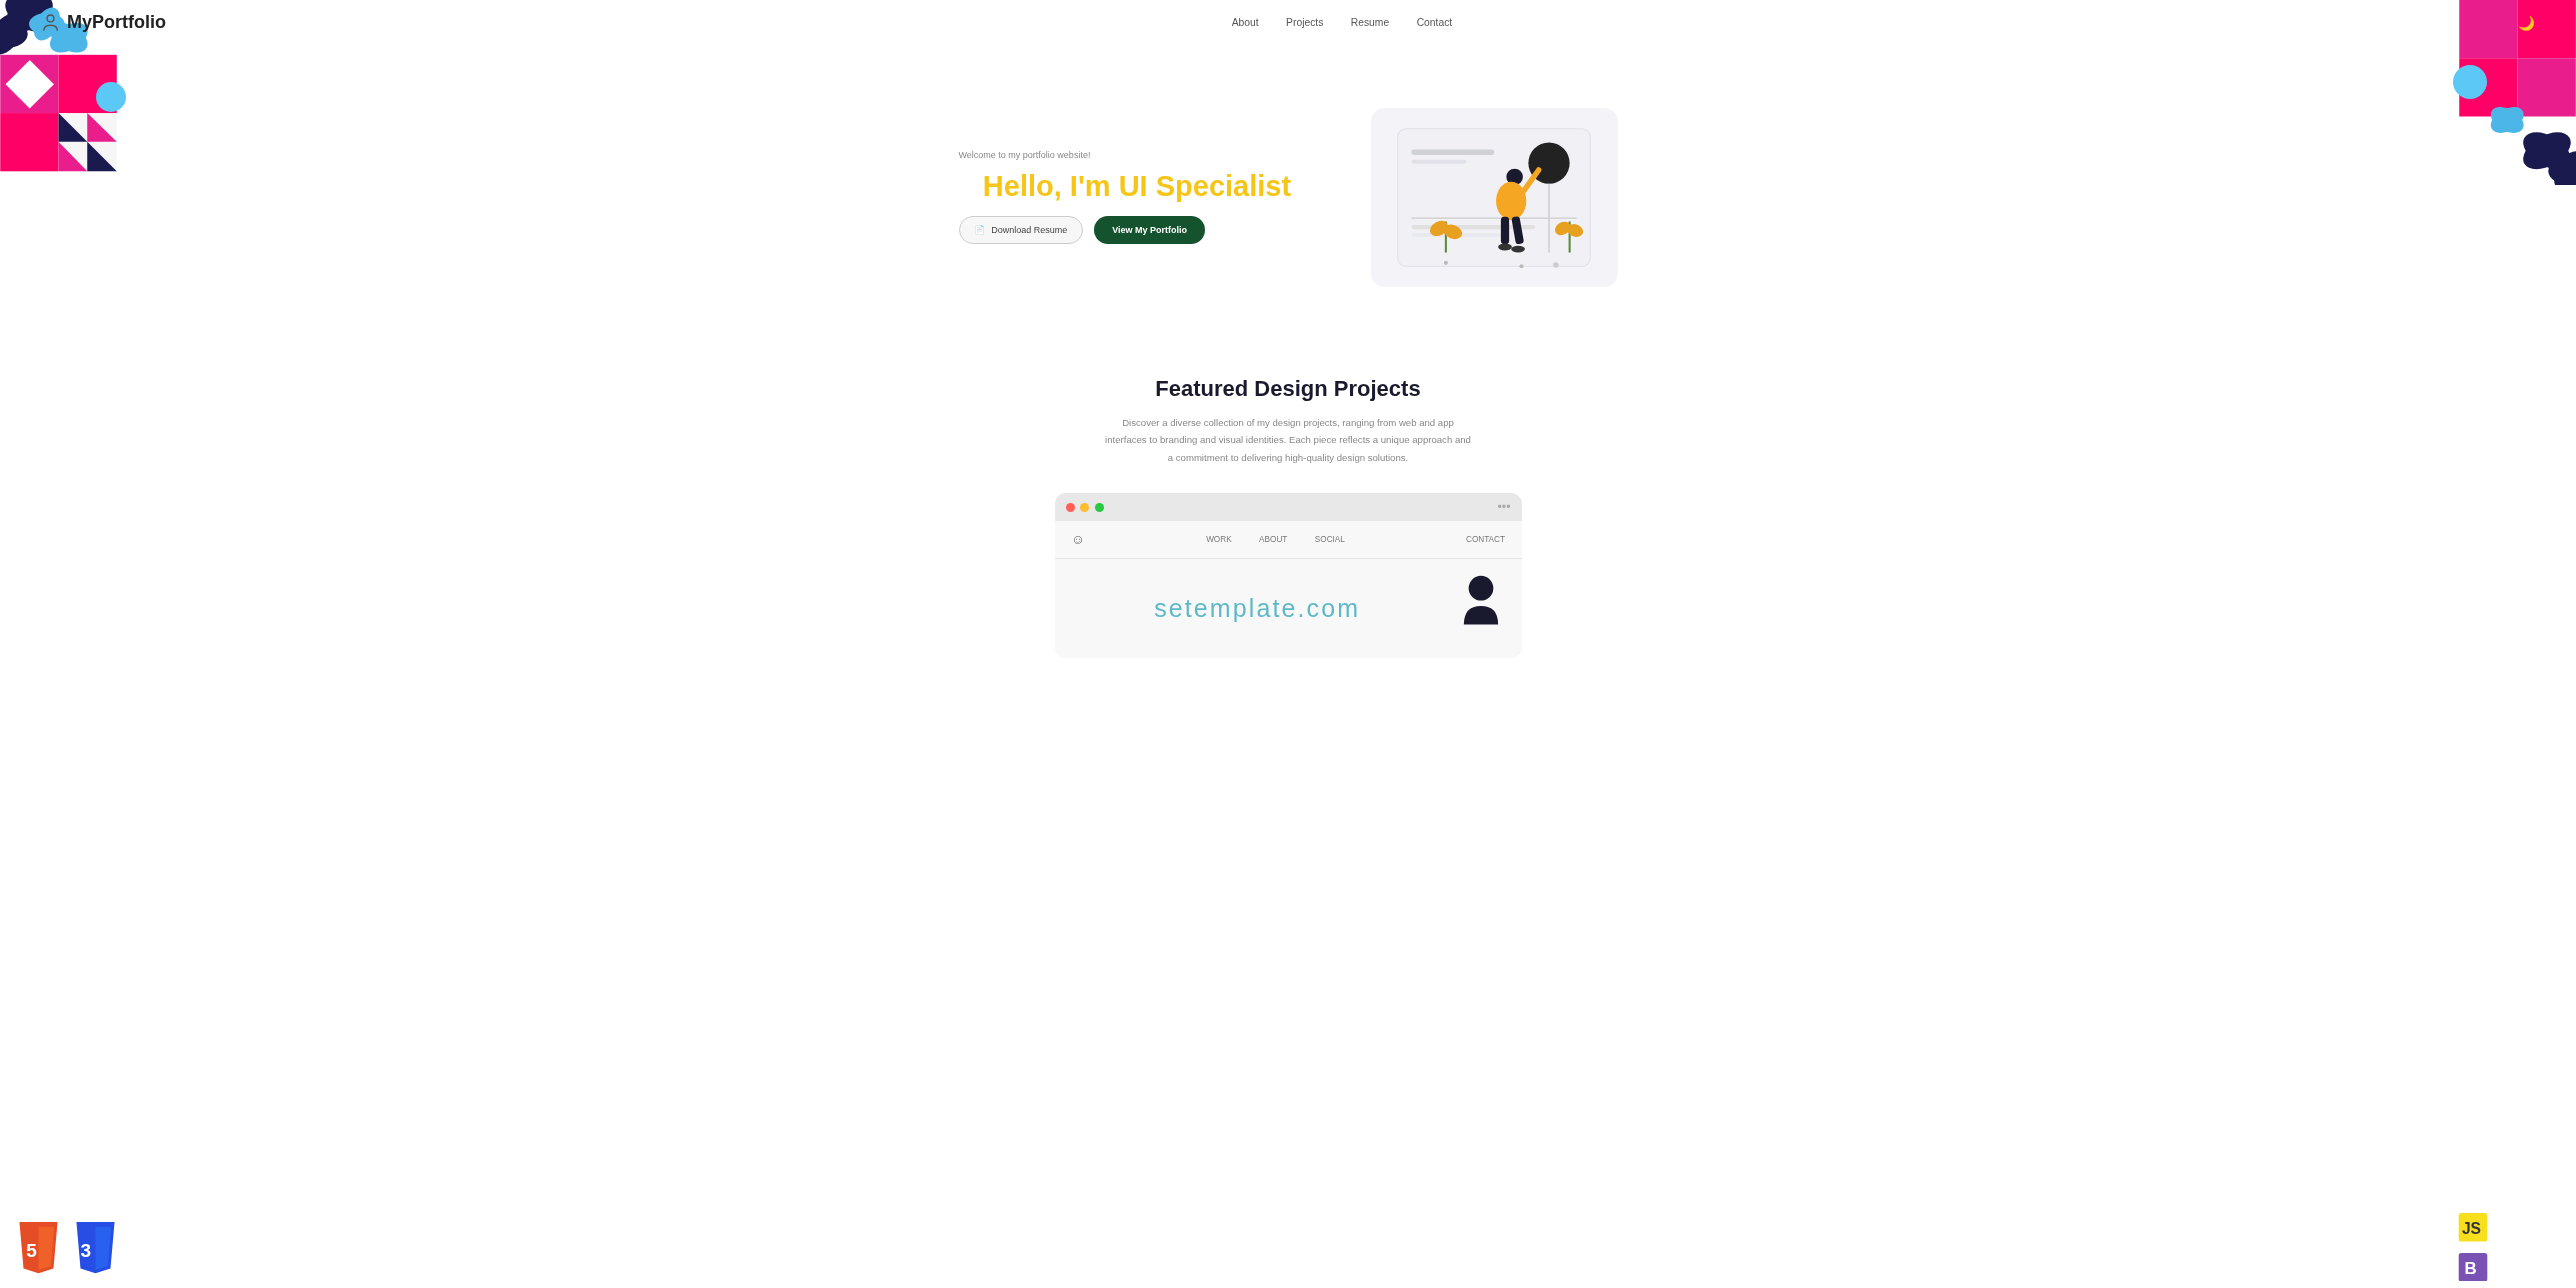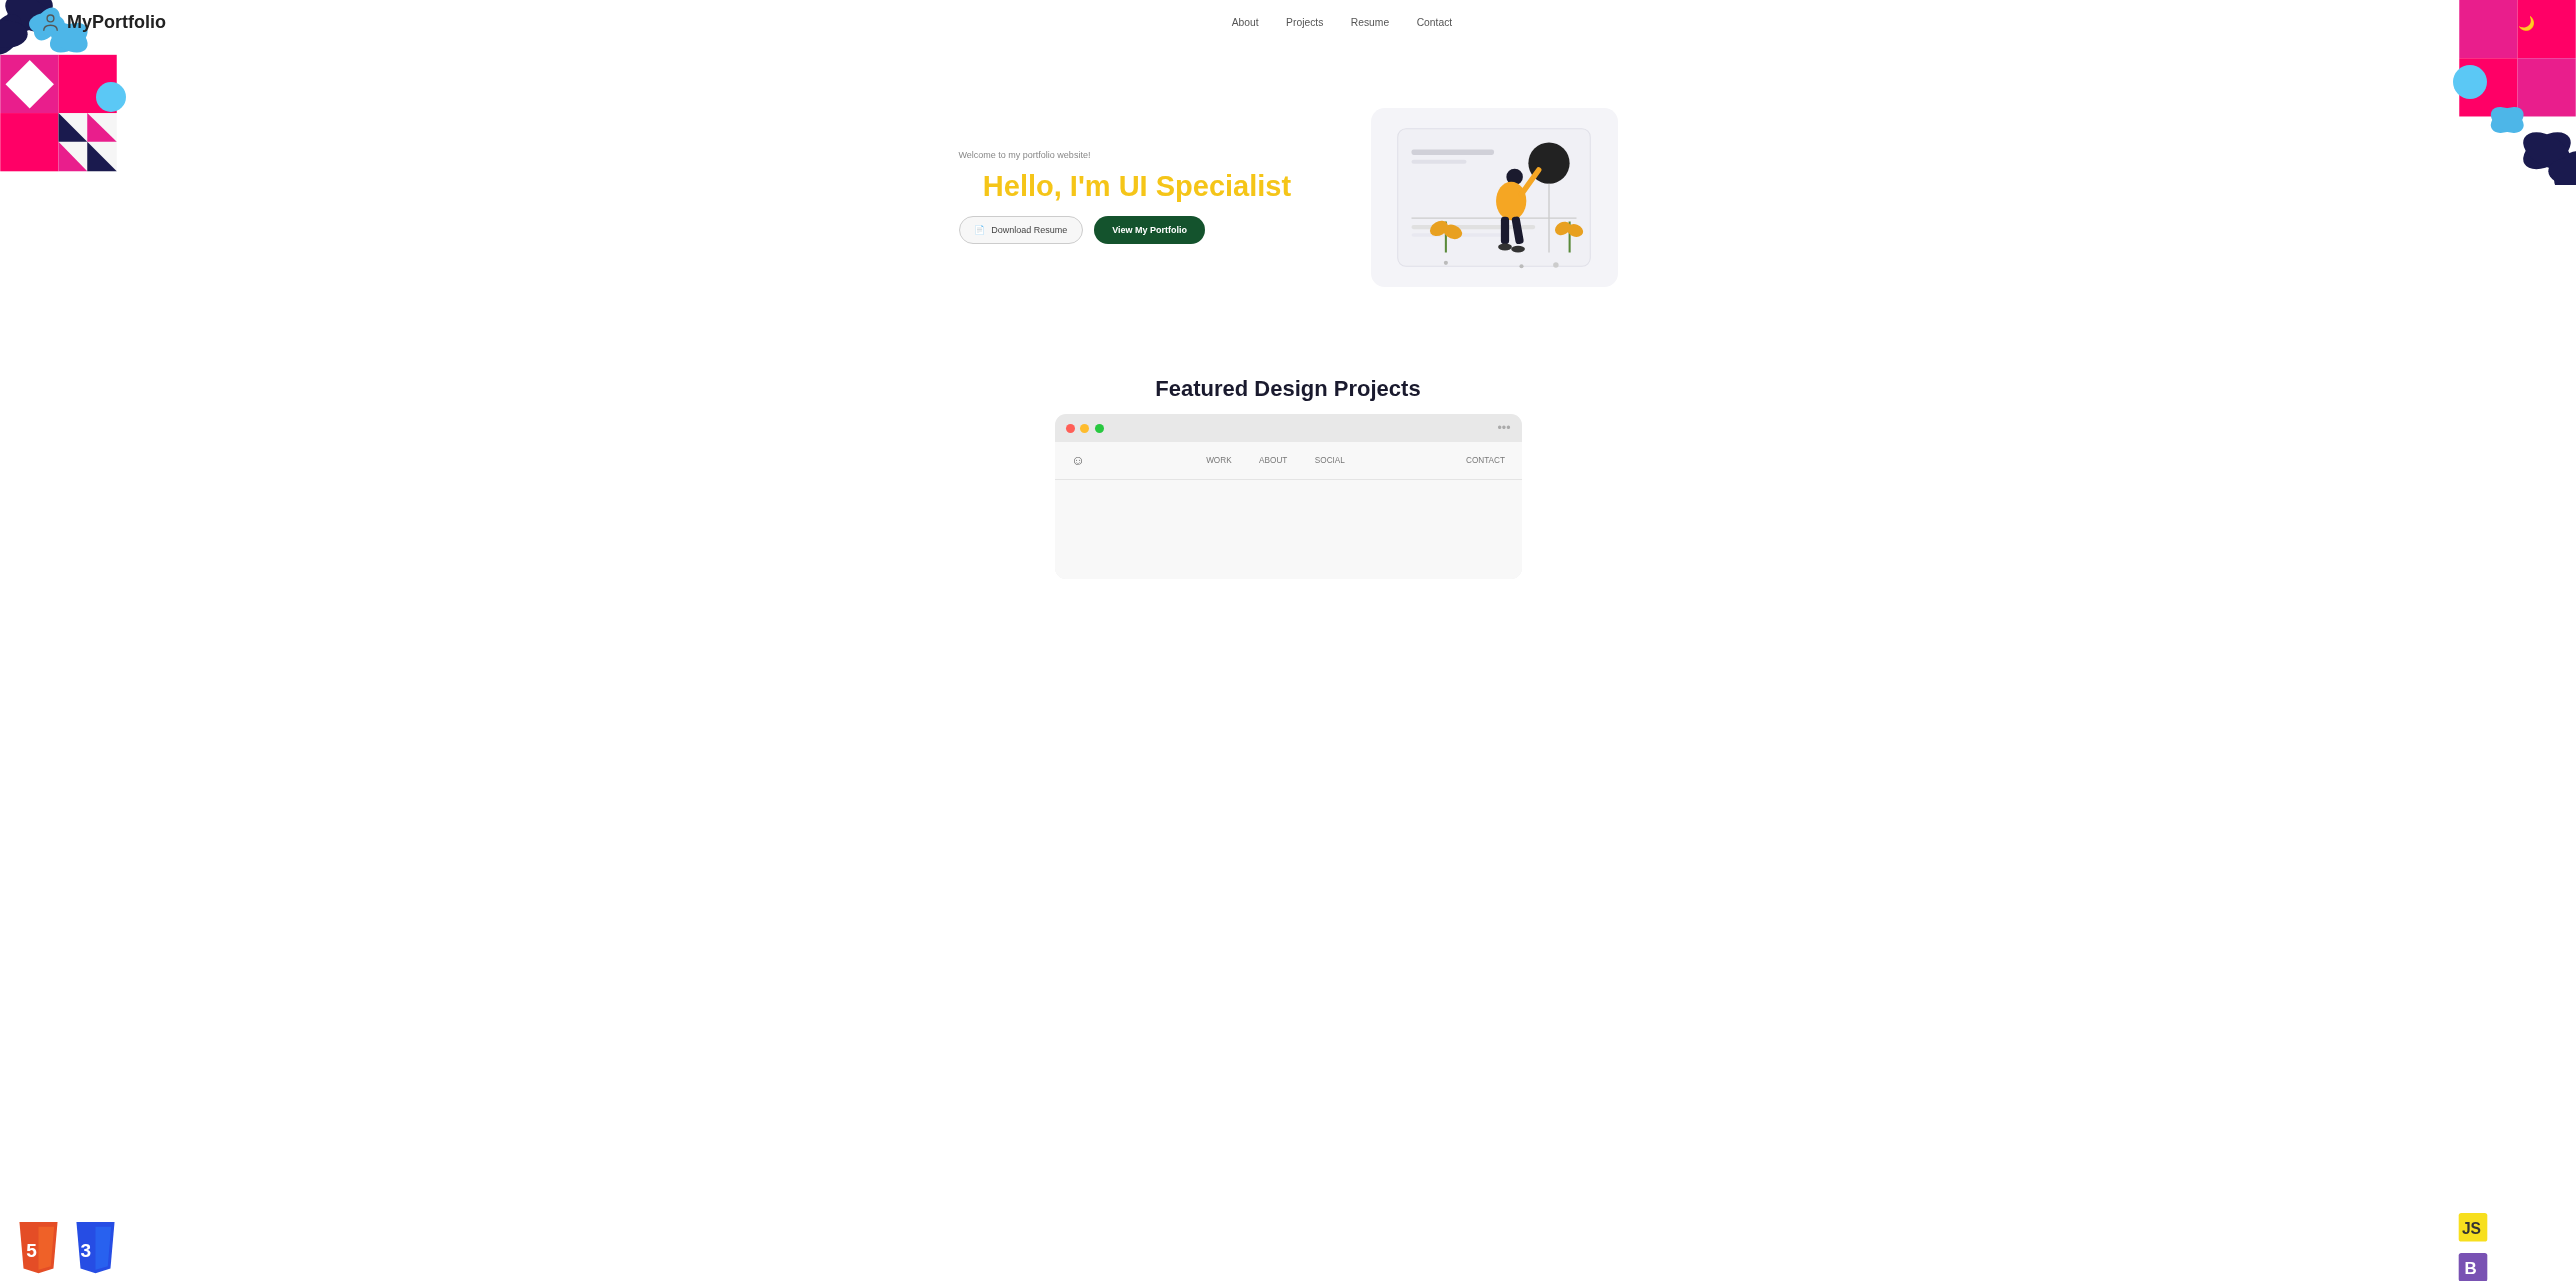--- a/index.html
+++ b/index.html
@@ -254,34 +254,46 @@
 
       <circle cx="90" cy="215" r="3" fill="#bbb"></circle>
       <circle cx="200" cy="220" r="3" fill="#bbb"></circle>
       <circle cx="250" cy="218" r="4" fill="#ccc"></circle>
     </svg>
   </div>
 </section>
 
 <section class="featured">
   <h2 class="featured-title">Featured Design Projects</h2>
+  <p class="featured-desc">Discover a diverse collection of my design projects, ranging from web and app interfaces to branding and visual identities. Each piece reflects a unique approach and a commitment to delivering high-quality design solutions.</p>
 
   <div class="project-preview">
     <div class="window-bar">
       <div class="dot dot-red"></div>
       <div class="dot dot-yellow"></div>
       <div class="dot dot-green"></div>
       <div class="dots-more">•••</div>
     </div>
     <div class="window-body">
       <div class="window-nav">
         <span class="window-nav-logo">☺</span>
         <div class="window-nav-links">
           <span>WORK</span>
           <span>ABOUT</span>
           <span>SOCIAL</span>
         </div>
         <span class="window-nav-contact">CONTACT</span>
       </div>
+      <div style="display:flex;align-items:flex-start;padding:13.7px 16.5px;width:100%;gap:13.7px;">
+        <div style="flex:1;">
+          <div class="window-hero-text">setemplate.com</div>
+        </div>
+        <div>
+          <svg width="48" height="55" viewBox="0 0 70 80">
+            <circle cx="35" cy="22" r="18" fill="#1a1a2e"></circle>
+            <path d="M10 75 Q10 48 35 48 Q60 48 60 75" fill="#1a1a2e"></path>
+          </svg>
+        </div>
+      </div>
     </div>
   </div>
 </section>
 
 
 </body></html>

